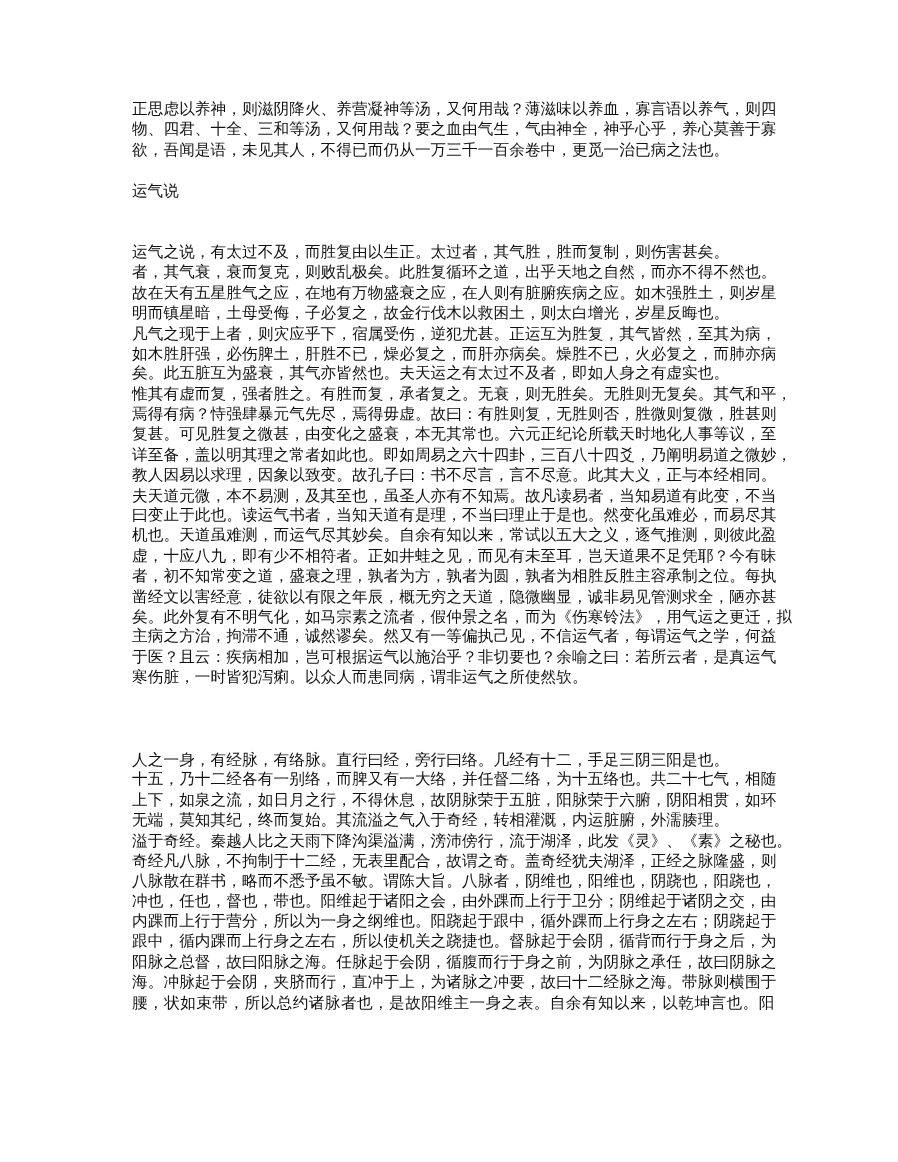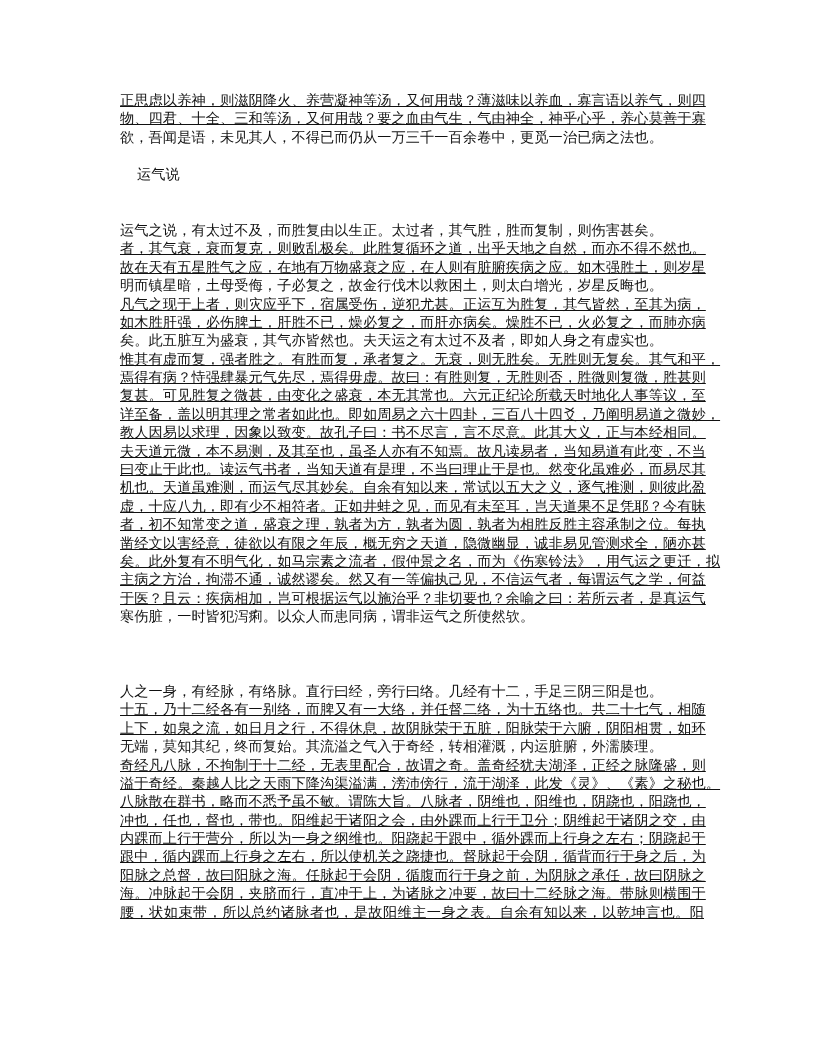--- a/index.html
+++ b/index.html
@@ -1,21 +1,21 @@
 <!DOCTYPE html>
 <html><head>
   <meta charset="utf-8">
   <style>
     html, body { margin:0; padding:0; background:#ffffff; }
     body { width:816px; height:1056px; position:relative; overflow:hidden;
            font-family:"DejaVu Sans", "Liberation Sans", sans-serif; color:#111; }
     .page { position:absolute; left:120px; top:91px; width:584px; }
     .line { font-size:14.2px; line-height:18.4px; height:18.4px; white-space:nowrap; letter-spacing:0.1px; }
-    .justify { text-align:justify; text-align-last:justify;text-decoration:underline; }
-    .heading { font-size:14.2px; line-height:18.4px; height:18.4px; white-space:nowrap;margin-left:17px; }
+    .justify { text-align:justify; text-align-last:justify; }
+    .heading { font-size:14.2px; line-height:18.4px; height:18.4px; white-space:nowrap; }
     .gap-small { height:18.4px; }
     .gap-large { height:38px; }
   </style>
 </head>
 <body>
 
 <div class="page">
 
   <div>
     <div class="line justify">正思虑以养神，则滋阴降火、养营凝神等汤，又何用哉？薄滋味以养血，寡言语以养气，则四</div>
@@ -53,22 +53,22 @@
   </div>
 
   <div class="gap-small"></div>
   <div class="gap-large"></div>
 
   <div>
     <div class="line">人之一身，有经脉，有络脉。直行曰经，旁行曰络。几经有十二，手足三阴三阳是也。</div>
     <div class="line justify">十五，乃十二经各有一别络，而脾又有一大络，并任督二络，为十五络也。共二十七气，相随</div>
     <div class="line justify">上下，如泉之流，如日月之行，不得休息，故阴脉荣于五脏，阳脉荣于六腑，阴阳相贯，如环</div>
     <div class="line">无端，莫知其纪，终而复始。其流溢之气入于奇经，转相灌溉，内运脏腑，外濡腠理。</div>
+    <div class="line justify">溢于奇经。秦越人比之天雨下降沟渠溢满，滂沛傍行，流于湖泽，此发《灵》、《素》之秘也。</div>
     <div class="line justify">奇经凡八脉，不拘制于十二经，无表里配合，故谓之奇。盖奇经犹夫湖泽，正经之脉隆盛，则</div>
-    <div class="line justify">溢于奇经。秦越人比之天雨下降沟渠溢满，滂沛傍行，流于湖泽，此发《灵》、《素》之秘也。</div>
     <div class="line justify">八脉散在群书，略而不悉予虽不敏。谓陈大旨。八脉者，阴维也，阳维也，阴跷也，阳跷也，</div>
     <div class="line justify">冲也，任也，督也，带也。阳维起于诸阳之会，由外踝而上行于卫分；阴维起于诸阴之交，由</div>
     <div class="line justify">内踝而上行于营分，所以为一身之纲维也。阳跷起于跟中，循外踝而上行身之左右；阴跷起于</div>
     <div class="line justify">跟中，循内踝而上行身之左右，所以使机关之跷捷也。督脉起于会阴，循背而行于身之后，为</div>
     <div class="line justify">阳脉之总督，故曰阳脉之海。任脉起于会阴，循腹而行于身之前，为阴脉之承任，故曰阴脉之</div>
     <div class="line justify">海。冲脉起于会阴，夹脐而行，直冲于上，为诸脉之冲要，故曰十二经脉之海。带脉则横围于</div>
     <div class="line justify">腰，状如束带，所以总约诸脉者也，是故阳维主一身之表。自余有知以来，以乾坤言也。阳</div>
   </div>
 
 </div>

